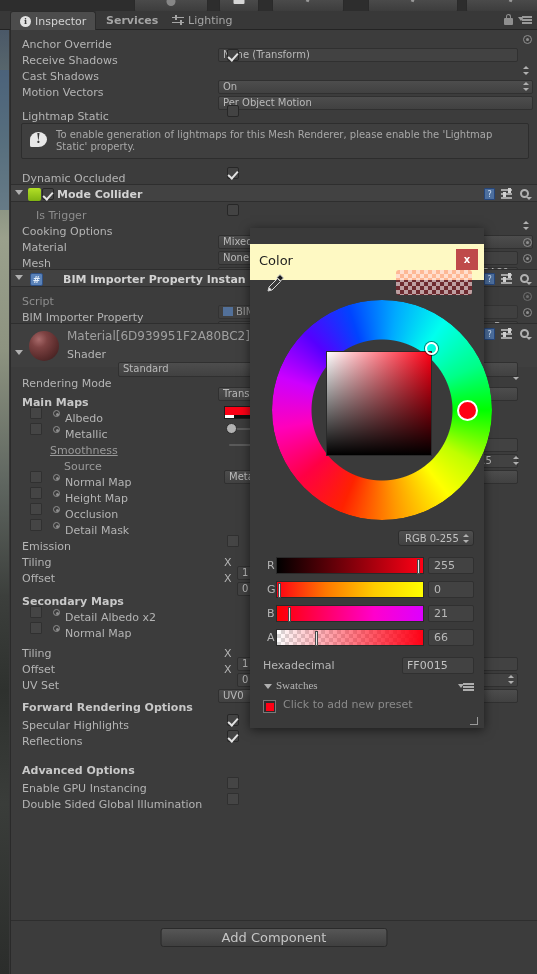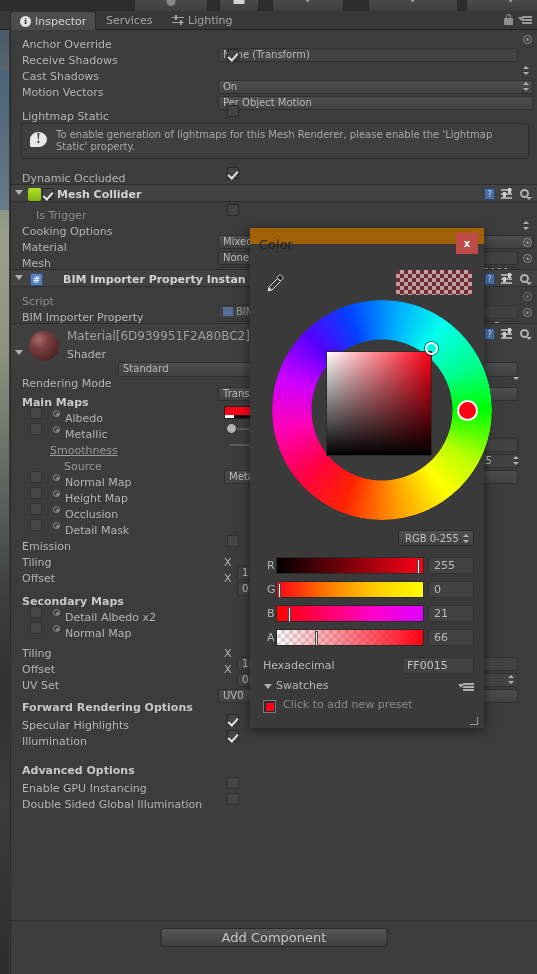--- a/index.html
+++ b/index.html
@@ -196,21 +196,21 @@
     color:#c5c5c5;font-size:13px;text-align:center;line-height:18px;
   }
 
   
   #color-dialog{
     position:absolute; left:250px; top:228px; width:234px; height:500px;
     background:#3a3a3a;
     box-shadow:0 2px 10px rgba(0,0,0,.55);
   }
   #cd-title-bar{
-    position:absolute;left:0;top:0;width:234px;height:16px;background:#a16207;
+    position:absolute;left:0;top:16px;width:234px;height:36px;background:#fef9c3;
   }
   #cd-title{position:absolute;left:9px;top:9px;font-size:13px;color:#1e1e1e;}
   #cd-close{
     position:absolute;right:6px;top:5px;width:22px;height:21px;
     background:#bf4a4a;color:#fff;font-size:10px;text-align:center;line-height:21px;font-weight:bold;
   }
   #eyedropper{position:absolute;left:14px;top:44px;width:22px;height:22px;}
   #color-preview{
     position:absolute;right:12px;top:42px;width:76px;height:25px;border-radius:3px;
     background-color:rgba(255,0,21,0.26);
@@ -264,21 +264,21 @@
     background:#424242;border:1px solid #303030;border-radius:2px;
     color:#b9b9b9;font-size:11px;line-height:15px;padding-left:5px;
   }
   #hex-lbl{position:absolute;left:13px;top:431px;color:#b5b5b5;}
   #hex-val{
     position:absolute;left:152px;top:429px;width:72px;height:17px;
     background:#424242;border:1px solid #303030;border-radius:2px;
     color:#c2c2c2;font-size:11px;line-height:15px;padding-left:4px;
   }
   #swatch-fold{position:absolute;left:14px;top:456px;border-left:4px solid transparent;border-right:4px solid transparent;border-top:5px solid #b0b0b0;}
-  #swatch-lbl{position:absolute;left:26px;top:451px;color:#b5b5b5;}
+  #swatch-lbl{position:absolute;left:26px;top:451px;color:#b5b5b5;font-family:Liberation Serif, serif;}
   #swatch-menu{position:absolute;right:10px;top:455px;width:16px;height:8px;}
   #swatch-menu i{position:absolute;right:0;width:11px;height:1.5px;background:#aeaeae;}
   #swatch-menu i:nth-child(1){top:0;}
   #swatch-menu i:nth-child(2){top:3px;}
   #swatch-menu i:nth-child(3){top:6px;}
   #swatch-menu .car{position:absolute;left:0;top:1px;border-left:3px solid transparent;border-right:3px solid transparent;border-top:4px solid #aeaeae;}
   #preset-chip{
     position:absolute;left:13px;top:472px;width:13px;height:13px;
     background:#2c2c2c;border:1px solid #787878;
   }
@@ -309,21 +309,21 @@
   <div class="tb-btn" style="left:466px;width:90px;">
       <span class="tb-glyph tiny"></span>
     </div>
 </div>
 
 <div id="tabbar">
   <div class="tab active" style="left:10px;">
     <span class="i-info">i</span>
     <span>Inspector</span>
   </div>
-  <div class="tab" style="left:97px;">
+  <div class="tab" style="left:97px;font-weight:bold;">
     <span>Services</span>
   </div>
   <div class="tab" style="left:163px;">
     <span class="i-light">
         <i></i>
         <i></i>
         <i></i>
         <i></i>
       </span>
     <span>Lighting</span>
@@ -380,21 +380,21 @@
   <div class="row">
     <span class="lbl">Dynamic Occluded</span>
     <span class="chk on" style="left:216px;"></span>
   </div>
   <div style="height:3px;"></div>
 
   <div class="hdr">
     <span class="foldout"></span>
     <span class="compicon" style="background:linear-gradient(#b3e026,#7fb312);"></span>
     <span class="chk on"></span>
-    <span class="title">Mesh Collider</span>
+    <span class="title">Mode Collider</span>
     <span class="hdr-icons">
       <span class="ic-help">?</span>
       <span class="ic-preset">
           <i></i>
           <i></i>
           <i></i>
           <b></b>
           <b></b>
         </span>
       <span class="ic-gear">
@@ -595,21 +595,21 @@
 
   <div style="height:6px;"></div>
   <div class="row">
     <span class="lbl bold">Forward Rendering Options</span>
   </div>
   <div class="row" style="margin-top:2px;">
     <span class="lbl">Specular Highlights</span>
     <span class="chk on" style="left:216px;"></span>
   </div>
   <div class="row">
-    <span class="lbl">Illumination</span>
+    <span class="lbl">Reflections</span>
     <span class="chk on" style="left:216px;"></span>
   </div>
 
   <div style="height:13px;"></div>
   <div class="row">
     <span class="lbl bold">Advanced Options</span>
   </div>
   <div class="row" style="margin-top:2px;">
     <span class="lbl">Enable GPU Instancing</span>
     <span class="smallbox" style="left:216px;"></span>

